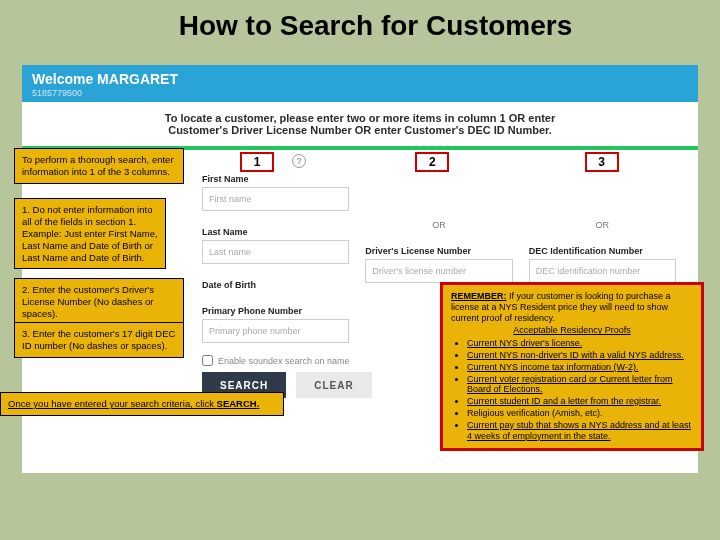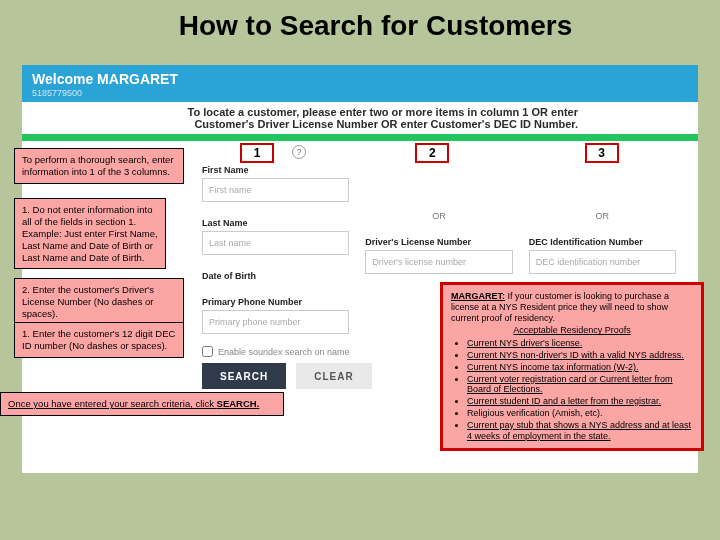--- a/index.html
+++ b/index.html
@@ -32,26 +32,26 @@
   .welcome-bar {
     background: #2aa3d6;
     color: #fff;
     padding: 6px 10px 4px;
   }
   .welcome-text { font-size: 14px; font-weight: bold; display: inline; }
   .welcome-name { font-size: 14px; font-weight: bold; display: inline; }
   .welcome-id { font-size: 9px; color: #cfe8f3; margin-top: 1px; }
   .instruction-band {
     background: #fff;
-    text-align: right;
-    padding: 4px 120px;
+    text-align: center;
+    padding: 10px 120px;
     font-size: 11px;
     font-weight: bold;
     color: #2a2a2a;
-    border-bottom: 7px solid #22c55e;
+    border-bottom: 4px solid #22c55e;
   }
   .form-area {
     display: flex;
     padding: 8px 22px 6px 180px;
     gap: 16px;
   }
   .col { flex: 1; position: relative; }
   .col .num-badge {
     position: absolute;
     top: -6px;
@@ -126,21 +126,21 @@
     align-items: center;
     gap: 5px;
     color: #888;
     font-size: 9px;
   }
   .soundex input { width: 11px; height: 11px; }
 
   
   .callout {
     position: absolute;
-    background: #fca5a5;
+    background: #eab308;
     border: 1px solid #000;
     padding: 5px 7px;
     font-size: 9.5px;
     line-height: 1.25;
   }
   .c-left-intro { left: 14px; top: 148px; width: 170px; }
   .c-left-1 { left: 14px; top: 198px; width: 152px; }
   .c-left-2 { left: 14px; top: 278px; width: 170px; }
   .c-left-3 { left: 14px; top: 322px; width: 170px; }
   .c-bottom { left: 0; top: 392px; width: 284px; text-decoration: underline; }
@@ -206,27 +206,27 @@
 
   <div class="buttons-row">
     <button class="btn btn-search">SEARCH</button>
     <button class="btn btn-clear">CLEAR</button>
   </div>
 </div>
 
 <div class="callout c-left-intro">To perform a thorough search, enter information into 1 of the 3 columns.</div>
 <div class="callout c-left-1">1. Do not enter information into all of the fields in section 1. Example: Just enter First Name, Last Name and Date of Birth or Last Name and Date of Birth.</div>
 <div class="callout c-left-2">2. Enter the customer's Driver's License Number (No dashes or spaces).</div>
-<div class="callout c-left-3">1. Enter the customer's 12 digit DEC ID number (No dashes or spaces).</div>
+<div class="callout c-left-3">3. Enter the customer's 17 digit DEC ID number (No dashes or spaces).</div>
 <div class="callout c-bottom">
   <span>Once you have entered your search criteria, click </span><b>SEARCH.</b>
 </div>
 
 <div class="callout c-remember">
-  <span class="hdr">MARGARET:</span><span> If your customer is looking to purchase a license at a NYS Resident price they will need to show current proof of residency.</span>
+  <span class="hdr">REMEMBER:</span><span> If your customer is looking to purchase a license at a NYS Resident price they will need to show current proof of residency.</span>
   <span class="sub">Acceptable Residency Proofs</span>
   <ul>
     <li><span class="u">Current NYS driver's license.</span></li>
     <li><span class="u">Current NYS non-driver's ID with a valid NYS address.</span></li>
     <li><span class="u">Current NYS income tax information (W-2).</span></li>
     <li><span class="u">Current voter registration card or Current letter from Board of Elections.</span></li>
     <li><span class="u">Current student ID and a letter from the registrar.</span></li>
     <li><span>Religious verification (Amish, etc).</span></li>
     <li><span class="u">Current pay stub that shows a NYS address and at least 4 weeks of employment in the state.</span></li>
   </ul>

